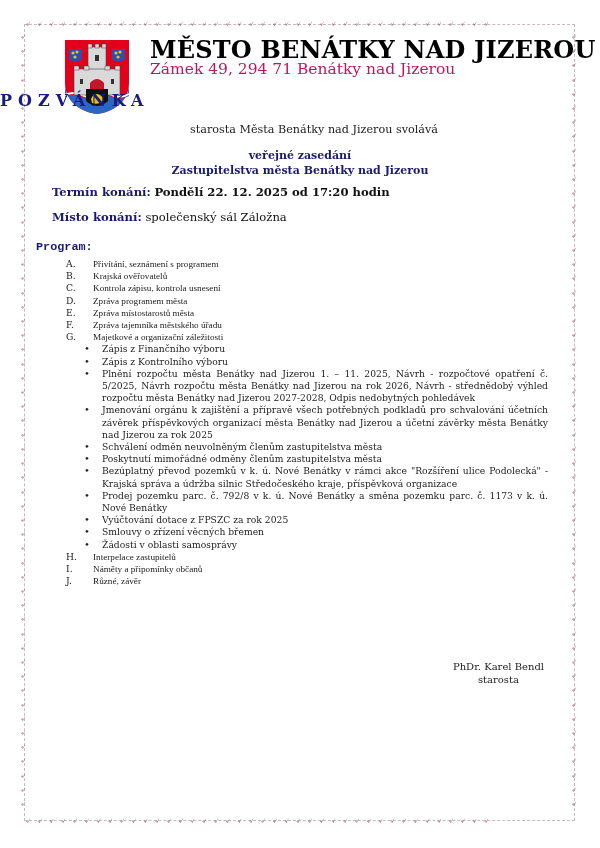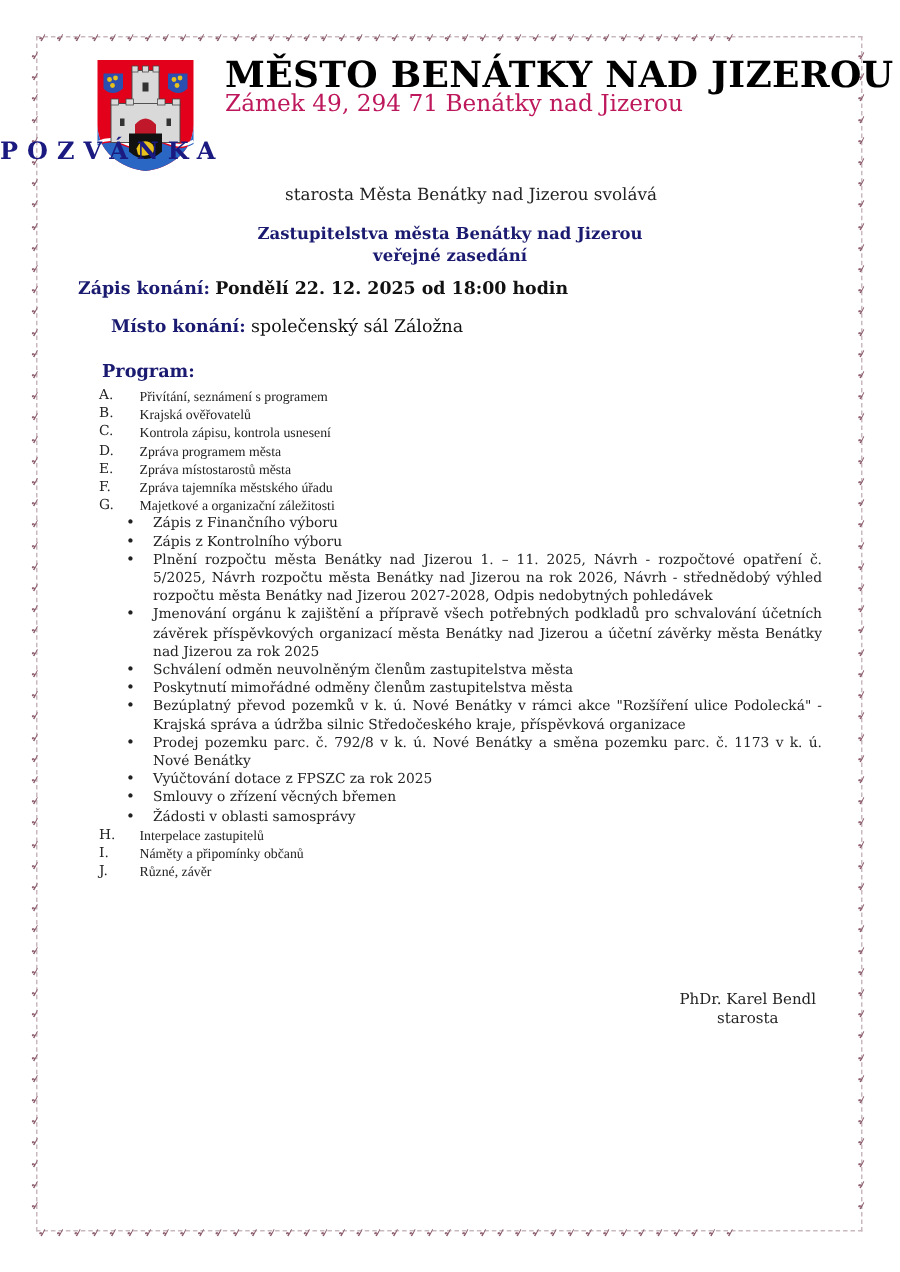--- a/index.html
+++ b/index.html
@@ -1,35 +1,35 @@
 <!DOCTYPE html>
 <html><head>
 <meta charset="utf-8">
 <style>
   html, body { margin: 0; padding: 0; background: #ffffff; }
   body { width: 600px; height: 848px; position: relative; overflow: hidden;
          font-family: "DejaVu Serif", serif; color: #111; }
   .frame { position: absolute; left: 24px; top: 24px; width: 551px; height: 797px;
            box-sizing: border-box; border: 1px dashed #c9b9bf; }
-  .frame-edge { position: absolute; color: #8a5a6a; font-size: 7px; line-height: 7px; overflow: hidden; white-space: nowrap; font-weight: bold; }
+  .frame-edge { position: absolute; color: #8a5a6a; font-size: 7px; line-height: 7px; overflow: hidden; white-space: nowrap; }
   .edge-top { left: 26px; top: 21px; width: 548px; letter-spacing: 7.4px; }
   .edge-bottom { left: 26px; top: 818px; width: 548px; letter-spacing: 7.4px; }
   .edge-left { left: 21px; top: 30px; width: 8px; height: 790px; white-space: normal; word-break: break-all; line-height: 14.2px; }
   .edge-right { left: 572px; top: 30px; width: 8px; height: 790px; white-space: normal; word-break: break-all; line-height: 14.2px; }
 
   .crest { position: absolute; left: 64px; top: 39px; width: 66px; height: 76px; }
   .town-name { position: absolute; left: 150px; top: 35px; font-size: 24px; font-weight: bold; letter-spacing: 0.2px; color: #000; }
   .town-address { position: absolute; left: 150px; top: 60px; font-size: 15.5px; color: #be185d; }
   .doc-title { position: absolute; left: 0; width: 600px; top: 91px; font-size: 16px; font-weight: bold; color: #1a1a80; letter-spacing: 6px; }
   .convener { position: absolute; left: 0; width: 600px; top: 123px; text-align: center; font-size: 11.2px; color: #222; padding-left: 14px; }
   .meeting-type { position: absolute; left: 0; width: 600px; top: 148px; text-align: center; font-size: 11px; font-weight: bold; color: #1a1a70; line-height: 15px; }
   .meta-line { position: absolute; left: 52px; font-size: 11.6px; color: #111; }
   .meta-label { font-weight: bold; color: #1a1a70; }
   .meta-value-bold { font-weight: bold; }
-  .program-heading { position: absolute; left: 68px; top: 240px; font-size: 11.8px; font-weight: bold; color: #1a1a70; }
+  .program-heading { position: absolute; left: 36px; top: 240px; font-size: 11.8px; font-weight: bold; color: #1a1a70; font-family: Liberation Mono, monospace; }
 
   .program { position: absolute; left: 66px; top: 258px; width: 500px; font-size: 9.2px; line-height: 12.2px; color: #222; }
   .item { display: flex; }
   .item-letter { width: 27px; flex: none; }
   .item-text { flex: 1; font-family: Liberation Serif, serif; }
   .sub { display: flex; margin-left: 18px; width: 464px; }
   .bullet { width: 18px; flex: none; font-size: 10px; }
   .sub-text { flex: 1; text-align: justify; }
 
   .signature { position: absolute; right: 56px; top: 660px; text-align: center; font-size: 10px; line-height: 13px; color: #222; }
@@ -71,29 +71,29 @@
     <circle cx="56" cy="13" r="1.6" fill="#e8c21a"></circle>
     <circle cx="54" cy="18" r="1.6" fill="#e8c21a"></circle>
 </svg>
 
 <div class="town-name">MĚSTO BENÁTKY NAD JIZEROU</div>
 <div class="town-address">Zámek 49, 294 71 Benátky nad Jizerou</div>
 
 <div class="doc-title">POZVÁNKA</div>
 <div class="convener">starosta Města Benátky nad Jizerou svolává</div>
 <div class="meeting-type">
+  <div>veřejné zasedání</div>
   <div>Zastupitelstva města Benátky nad Jizerou</div>
-  <div>veřejné zasedání</div>
 </div>
 
 <div class="meta-line" style="top:185px;">
-  <span class="meta-label">Zápis konání:</span>
-  <span class="meta-value-bold">Pondělí 22. 12. 2025 od 18:00 hodin</span>
+  <span class="meta-label">Termín konání:</span>
+  <span class="meta-value-bold">Pondělí 22. 12. 2025 od 17:20 hodin</span>
 </div>
-<div class="meta-line" style="top:210px;margin-left:22px;">
+<div class="meta-line" style="top:210px;">
   <span class="meta-label">Místo konání:</span>
   <span>společenský sál Záložna</span>
 </div>
 
 <div class="program-heading">Program:</div>
 
 <div class="program">
   <div class="item">
       <span class="item-letter">A.</span>
       <span class="item-text">Přivítání, seznámení s programem</span>

